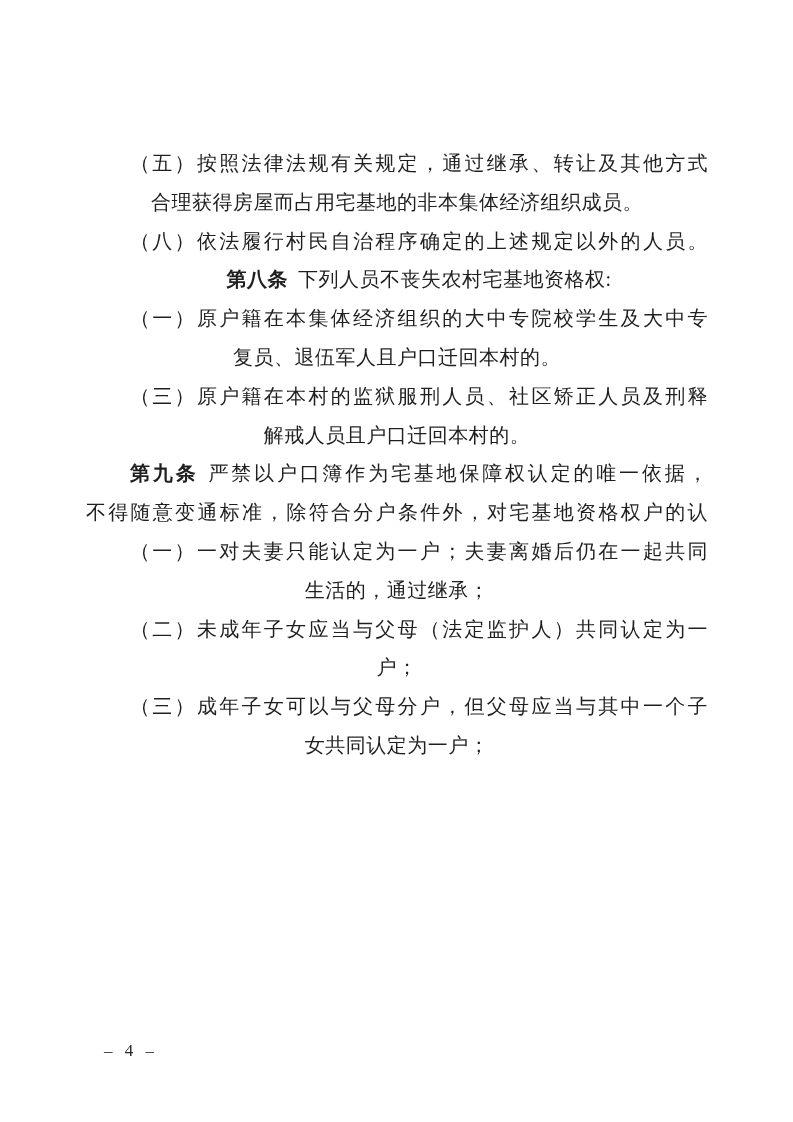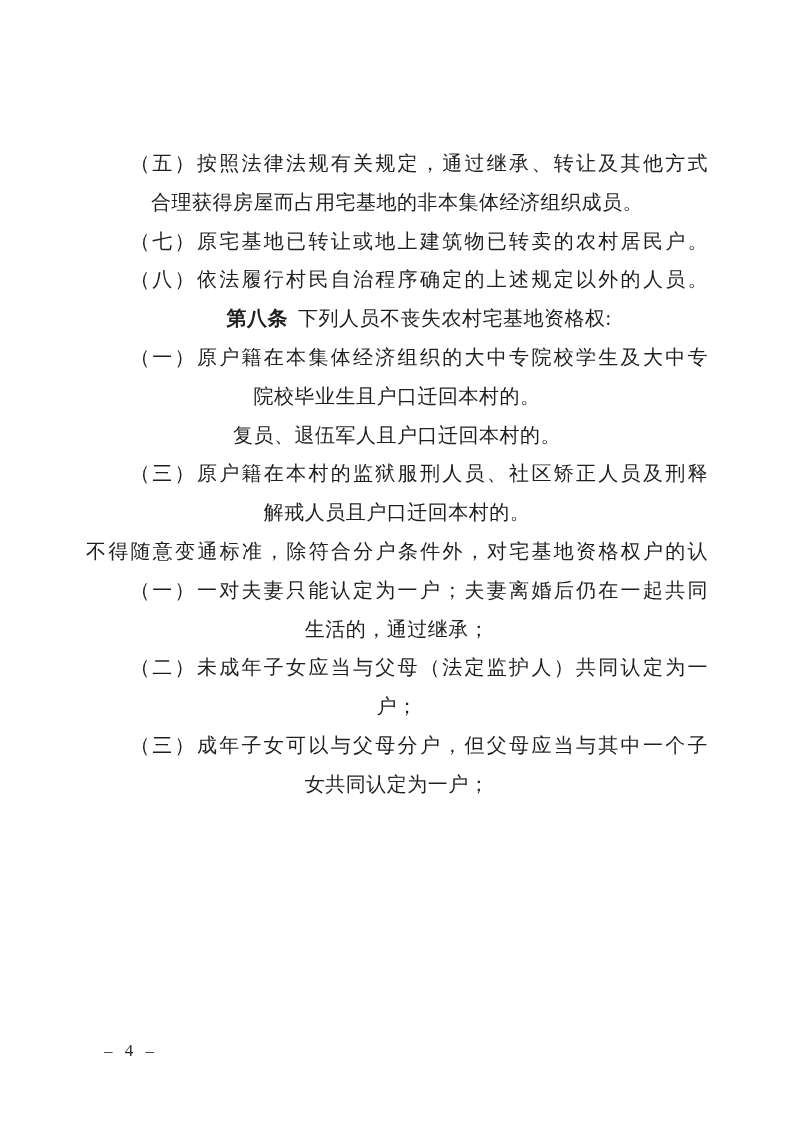--- a/index.html
+++ b/index.html
@@ -51,28 +51,27 @@
     color: #2a2a2a;
   }
 </style>
 </head>
 <body>
 
 <div class="page">
   <div class="body-text" id="body-text">
       <div class="line indent justify">（五）按照法律法规有关规定，通过继承、转让及其他方式</div>
       <div class="line">合理获得房屋而占用宅基地的非本集体经济组织成员。</div>
-      <div class="line indent justify">（七）原宅基地已转让或地上建筑物已转卖的农村居民户。</div>
       <div class="line indent justify">（八）依法履行村民自治程序确定的上述规定以外的人员。</div>
       <div class="line indent"><span class="article-no">第八条</span>下列人员不丧失农村宅基地资格权:</div>
       <div class="line indent justify">（一）原户籍在本集体经济组织的大中专院校学生及大中专</div>
-      <div class="line">院校毕业生且户口迁回本村的。</div>
       <div class="line">复员、退伍军人且户口迁回本村的。</div>
       <div class="line indent justify">（三）原户籍在本村的监狱服刑人员、社区矫正人员及刑释</div>
       <div class="line">解戒人员且户口迁回本村的。</div>
+      <div class="line indent justify"><span class="article-no">第九条</span>严禁以户口簿作为宅基地保障权认定的唯一依据，</div>
       <div class="line justify">不得随意变通标准，除符合分户条件外，对宅基地资格权户的认</div>
       <div class="line indent justify">（一）一对夫妻只能认定为一户；夫妻离婚后仍在一起共同</div>
       <div class="line">生活的，通过继承；</div>
       <div class="line indent justify">（二）未成年子女应当与父母（法定监护人）共同认定为一</div>
       <div class="line">户；</div>
       <div class="line indent justify">（三）成年子女可以与父母分户，但父母应当与其中一个子</div>
       <div class="line">女共同认定为一户；</div>
     </div>
   <div class="footer">– 4 –</div>
 </div>

